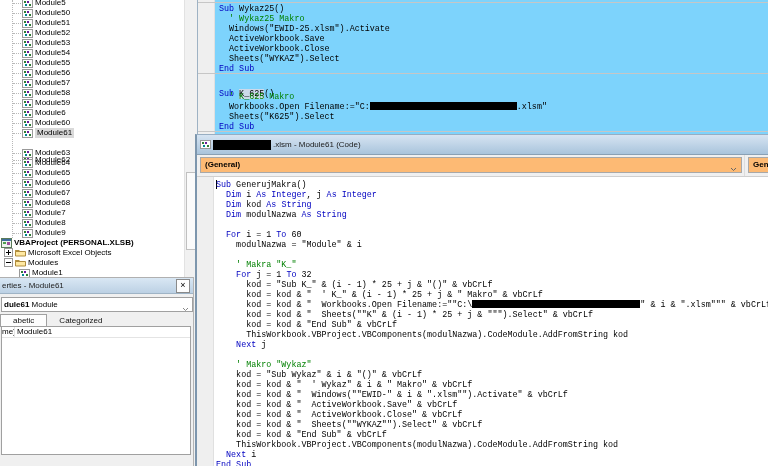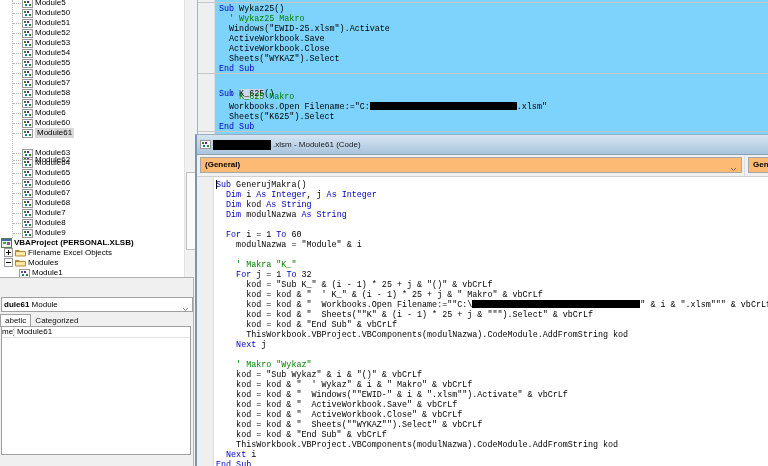--- a/index.html
+++ b/index.html
@@ -51,21 +51,21 @@
   .props{position:absolute;left:0;top:277px;width:193px;height:189px;background:#f0f0f0;
          border-top:1px solid #b0b0b0;border-right:1px solid #b4b4b4;overflow:hidden;}
   .props-title{position:relative;height:15px;background:linear-gradient(#d9e7f4,#bcd1e4);border-bottom:1px solid #9fb4c6;
                font-size:8px;line-height:15px;color:#222;padding-left:2px;}
   .props-close{position:absolute;right:3px;top:1px;width:12px;height:12px;background:#fdfdfd;border:1px solid #8a8a8a;
                font-size:9px;line-height:11px;text-align:center;color:#000;cursor:default;}
   .props-combo{position:absolute;left:1px;top:19px;width:188px;height:13px;background:#fff;border:1px solid #a0a0a0;
                font-size:8px;line-height:13px;padding-left:2px;white-space:nowrap;}
   .props-combo .chev{position:absolute;right:3px;top:5px;}
   .props-tabs{position:absolute;left:0px;top:36px;height:12px;font-size:8px;line-height:12px;white-space:nowrap;}
-  .ptab{display:inline-block;padding:0 4px;color:#111;text-align:center;}
+  .ptab{display:inline-block;padding:0 12px;color:#111;text-align:center;}
   .ptab.active{background:#fdfdfd;border:1px solid #a0a0a0;border-bottom:none;}
   .props-grid{position:absolute;left:1px;top:48px;right:2px;bottom:12px;background:#fff;border:1px solid #a0a0a0;overflow:hidden;}
   .pg-row{display:flex;height:10px;border-bottom:1px solid #e4e4e4;font-size:8px;line-height:10px;}
   .pg-name{width:12px;border-right:1px solid #e4e4e4;overflow:hidden;white-space:nowrap;}
   .pg-val{flex:1;padding-left:2px;white-space:nowrap;}
 </style>
 </head>
 <body>
 
 <div class="screen">
@@ -325,21 +325,21 @@
         <div class="tree-row" style="top: 248px;">
           <span class="t-icon" style="left:4px"><svg width="9" height="9">
               <rect x="0.5" y="0.5" width="8" height="8" fill="#fff" stroke="#999"></rect>
               <line x1="2" y1="4.5" x2="7" y2="4.5" stroke="#000"></line>
               <line x1="4.5" y1="2" x2="4.5" y2="7" stroke="#000"></line>
             </svg></span>
           <span class="t-icon" style="left:15px"><svg width="11" height="9">
               <path d="M0.5 2.5 L4 2.5 L5 3.5 L10.5 3.5 L10.5 8 L0.5 8 Z" fill="#ffe9a2" stroke="#b08d3e"></path>
               <path d="M0.5 2.5 L4 2.5 L5 3.5 L0.5 3.5 Z" fill="#ffd34d" stroke="#b08d3e"></path>
             </svg></span>
-          <span class="t-label" style="left:28px">Filename Excel Objects</span>
+          <span class="t-label" style="left:28px">Microsoft Excel Objects</span>
         </div>
         <div class="tree-row" style="top: 258px;">
           <span class="t-icon" style="left:4px"><svg width="9" height="9">
               <rect x="0.5" y="0.5" width="8" height="8" fill="#fff" stroke="#999"></rect>
               <line x1="2" y1="4.5" x2="7" y2="4.5" stroke="#000"></line>
             </svg></span>
           <span class="t-icon" style="left:15px"><svg width="11" height="9">
               <path d="M0.5 2.5 L4 2.5 L5 3.5 L10.5 3.5 L10.5 8 L0.5 8 Z" fill="#ffe9a2" stroke="#b08d3e"></path>
               <path d="M0.5 2.5 L4 2.5 L5 3.5 L0.5 3.5 Z" fill="#ffd34d" stroke="#b08d3e"></path>
             </svg></span>
@@ -436,20 +436,24 @@
           <div class="code-line" style="top: 243px; left: 19px;"><span class="sn">    kod = kod &amp; "  Sheets(""WYKAZ"").Select" &amp; vbCrLf</span></div>
           <div class="code-line" style="top: 253px; left: 19px;"><span class="sn">    kod = kod &amp; "End Sub" &amp; vbCrLf</span></div>
           <div class="code-line" style="top: 263px; left: 19px;"><span class="sn">    ThisWorkbook.VBProject.VBComponents(modulNazwa).CodeModule.AddFromString kod</span></div>
           <div class="code-line" style="top: 273px; left: 19px;"><span class="sn">  </span><span class="sk">Next</span><span class="sn"> i</span></div>
           <div class="code-line" style="top: 283px; left: 19px;"><span class="sk">End Sub</span></div>
         </div>
     </div>
   </div>
 
   <div class="props">
+    <div class="props-title">
+      <span>erties - Module61</span>
+      <span class="props-close">×</span>
+    </div>
     <div class="props-combo">
       <b>dule61</b><span> Module</span>
       <span class="chev"><svg width="7" height="5">
             <polyline points="1,1 3.5,3.5 6,1" fill="none" stroke="#888" stroke-width="1"></polyline>
           </svg></span>
     </div>
     <div class="props-tabs">
       <span class="ptab active">abetic</span><span class="ptab">Categorized</span>
     </div>
     <div class="props-grid" id="props-grid">

